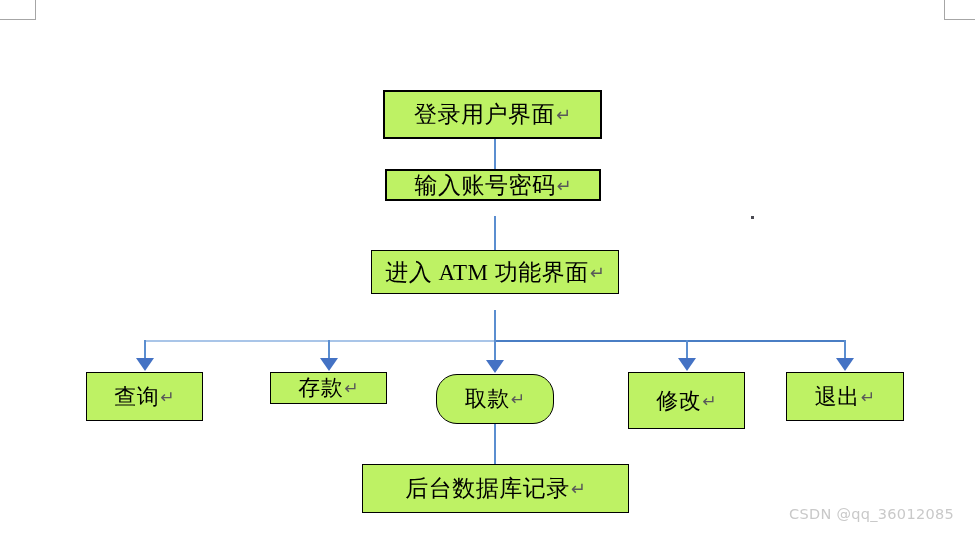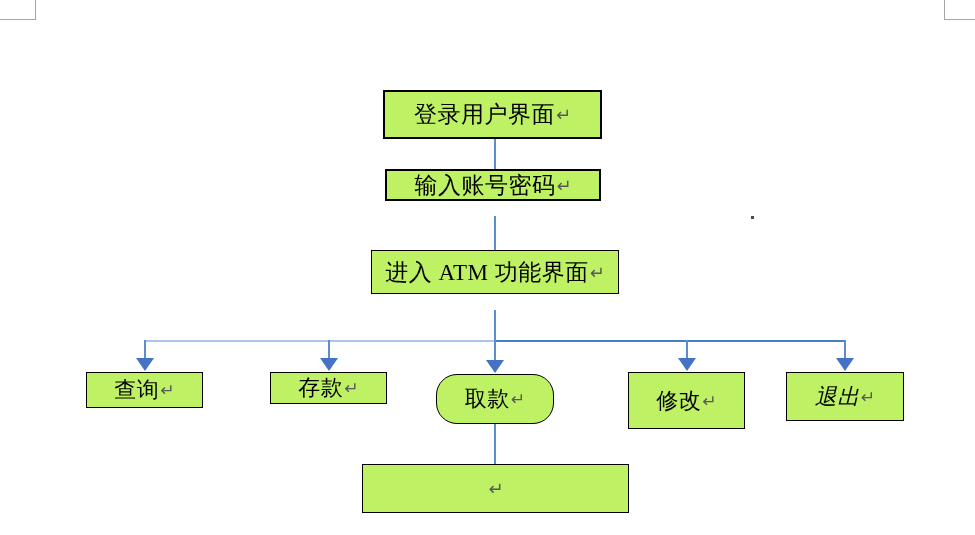--- a/index.html
+++ b/index.html
@@ -59,25 +59,25 @@
     vertical-align: 2px;
   }
 
   .node.thick { border-width: 2.2px; }
   .node.thin  { border-width: 1.1px; }
 
   
   #node-login    { left: 383px; top: 90px;  width: 219px; height: 49px; font-size: 23px; }
   #node-input    { left: 385px; top: 169px; width: 216px; height: 32px; font-size: 23px; }
   #node-atm      { left: 371px; top: 250px; width: 248px; height: 44px; font-size: 23px; }
-  #node-query    { left: 86px;  top: 372px; width: 117px; height: 36px; font-size: 22px; }
+  #node-query    { left: 86px;  top: 372px; width: 117px; height: 49px; font-size: 22px; }
   #node-deposit  { left: 270px; top: 372px; width: 117px; height: 32px; font-size: 22px; }
   #node-withdraw { left: 436px; top: 374px; width: 118px; height: 50px; font-size: 22px; border-radius: 21px; }
   #node-modify   { left: 628px; top: 372px; width: 117px; height: 57px; font-size: 22px; }
-  #node-exit     { left: 786px; top: 372px; width: 118px; height: 49px; font-size: 22px; font-style: italic; }
+  #node-exit     { left: 786px; top: 372px; width: 118px; height: 49px; font-size: 22px; }
   #node-db       { left: 362px; top: 464px; width: 267px; height: 49px; font-size: 23px; }
 
   
   .vline {
     position: absolute;
     width: 2px;
     background: #5b8ed0;
     z-index: 1;
   }
   .hline {
@@ -186,19 +186,21 @@
     <span class="label">修改</span>
       <span class="pilcrow">↵</span>
   </div>
 
   <div class="node" id="node-exit">
     <span class="label">退出</span>
       <span class="pilcrow">↵</span>
   </div>
 
   <div class="node" id="node-db">
+    <span class="label">后台数据库记录</span>
       <span class="pilcrow">↵</span>
   </div>
 
   <div id="speck"></div>
 
+  <div id="watermark">CSDN @qq_36012085</div>
 
 </div>
 
 </body></html>

